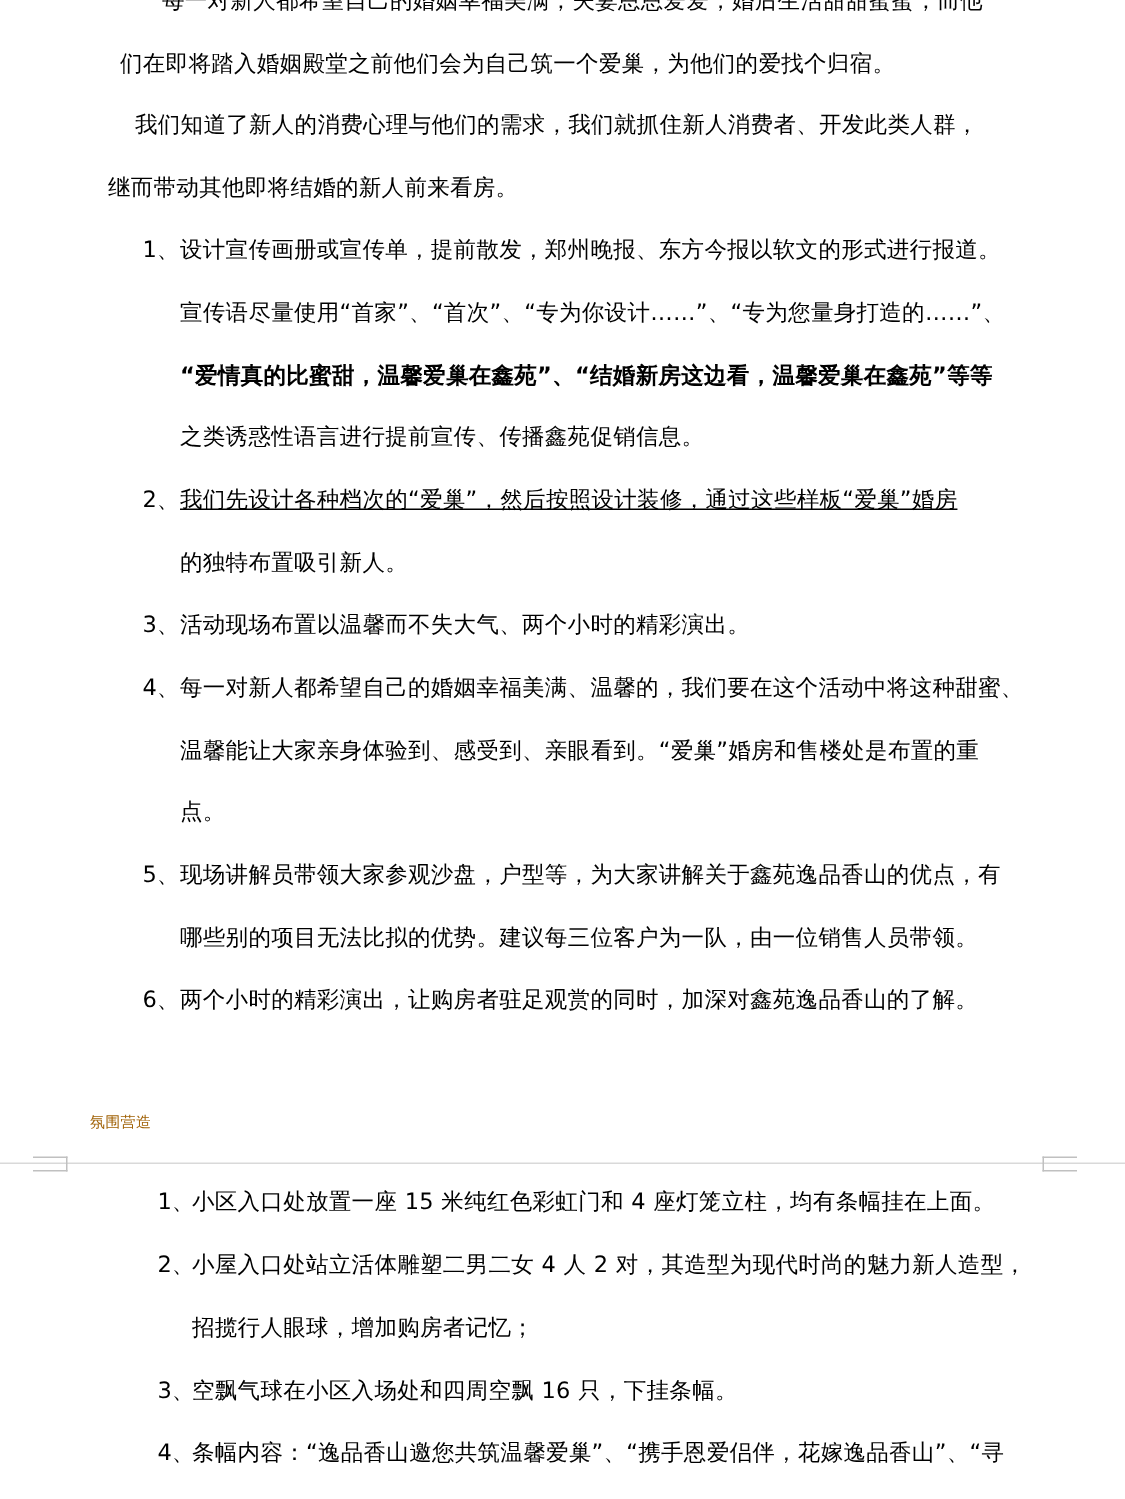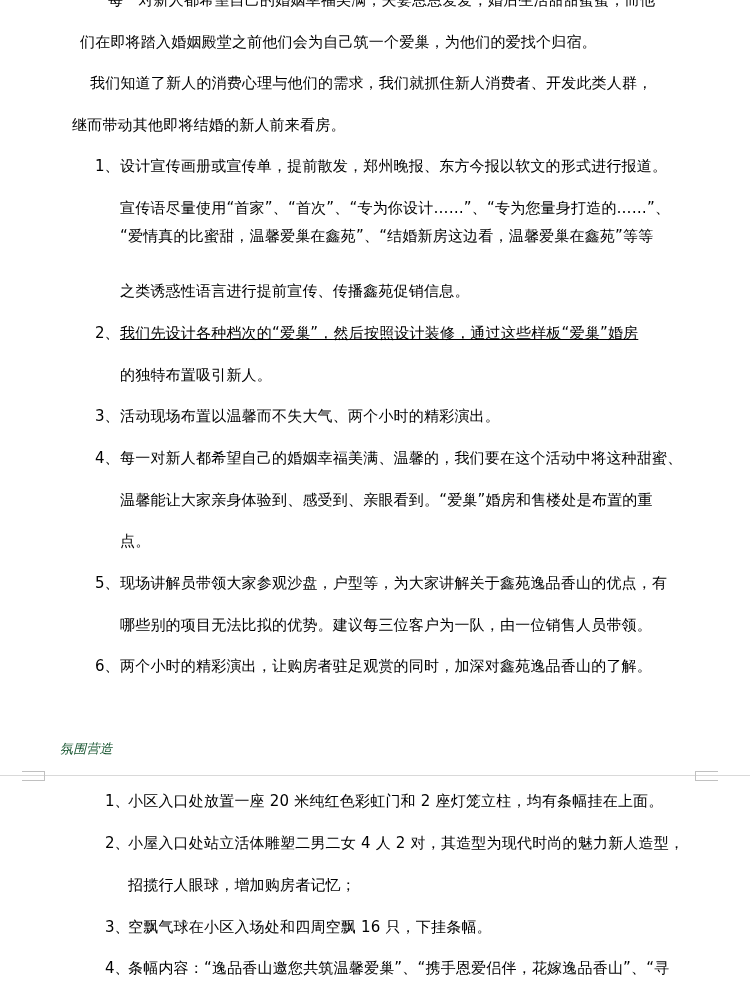--- a/index.html
+++ b/index.html
@@ -7,21 +7,21 @@
     width: 750px; height: 999px; overflow: hidden; position: relative;
     background: #ffffff;
     font-family: "DejaVu Sans", "Liberation Sans", sans-serif;
     color: #000;
   }
   .line {
     position: absolute; white-space: nowrap;
     font-size: 15px; line-height: 18px; letter-spacing: 0.2px;
   }
   .num { position: absolute; white-space: nowrap; font-size: 15px; line-height: 18px; }
-  .heading-red { color: #14532d; font-size: 13px; font-style: italic; }
+  .heading-red { color: #a16207; font-size: 10px; }
   .page-break {
     position: absolute; left: 0; top: 775px; width: 750px; height: 1px;
     background: #d9d9d9;
   }
   .corner {
     position: absolute; top: 771px; width: 23px; height: 10px;
     border-top: 1px solid #c0c0c0; border-bottom: 1px solid #c0c0c0;
     box-sizing: border-box;
   }
   .corner.left { left: 22px; border-right: 1px solid #c0c0c0; }
@@ -34,21 +34,21 @@
   <div class="line" style="left:108px; top:-9px;">每一对新人都希望自己的婚姻幸福美满，夫妻恩恩爱爱，婚后生活甜甜蜜蜜，而他</div>
   <div class="line" style="left:80px; top:33px;">们在即将踏入婚姻殿堂之前他们会为自己筑一个爱巢，为他们的爱找个归宿。</div>
 
   <div class="line" style="left:90px; top:74px;">我们知道了新人的消费心理与他们的需求，我们就抓住新人消费者、开发此类人群，</div>
   <div class="line" style="left:72px; top:116px;">继而带动其他即将结婚的新人前来看房。</div>
 
   <div>
     <div class="num" style="left:95px; top:157px;">1、</div>
     <div class="line" style="left:120px; top:157px;">设计宣传画册或宣传单，提前散发，郑州晚报、东方今报以软文的形式进行报道。</div>
     <div class="line" style="left:120px; top:199px;">宣传语尽量使用“首家”、“首次”、“专为你设计……”、“专为您量身打造的……”、</div>
-    <div class="line" style="left:120px; top:227px;">“爱情真的比蜜甜，温馨爱巢在鑫苑”、“结婚新房这边看，温馨爱巢在鑫苑”等等</div>
+    <div class="line" style="left:120px; top:241px;font-weight:bold;">“爱情真的比蜜甜，温馨爱巢在鑫苑”、“结婚新房这边看，温馨爱巢在鑫苑”等等</div>
     <div class="line" style="left:120px; top:282px;">之类诱惑性语言进行提前宣传、传播鑫苑促销信息。</div>
   </div>
 
   <div>
     <div class="num" style="left:95px; top:324px;">2、</div>
     <div class="line" style="left:120px; top:324px;text-decoration:underline;">我们先设计各种档次的“爱巢”，然后按照设计装修，通过这些样板“爱巢”婚房</div>
     <div class="line" style="left:120px; top:366px;">的独特布置吸引新人。</div>
   </div>
 
   <div>
@@ -77,21 +77,21 @@
   <div class="line heading-red" style="left:60px; top:740px;">氛围营造</div>
 </div>
 
 <div class="page-break"></div>
 <div class="corner left"></div>
 <div class="corner right"></div>
 
 <div>
   <div>
     <div class="num" style="left:105px; top:792px;">1、</div>
-    <div class="line" style="left:128px; top:792px;">小区入口处放置一座 20 米纯红色彩虹门和 2 座灯笼立柱，均有条幅挂在上面。</div>
+    <div class="line" style="left:128px; top:792px;">小区入口处放置一座 15 米纯红色彩虹门和 4 座灯笼立柱，均有条幅挂在上面。</div>
   </div>
 
   <div>
     <div class="num" style="left:105px; top:834px;">2、</div>
     <div class="line" style="left:128px; top:834px;">小屋入口处站立活体雕塑二男二女 4 人 2 对，其造型为现代时尚的魅力新人造型，</div>
     <div class="line" style="left:128px; top:876px;">招揽行人眼球，增加购房者记忆；</div>
   </div>
 
   <div>
     <div class="num" style="left:105px; top:918px;">3、</div>

